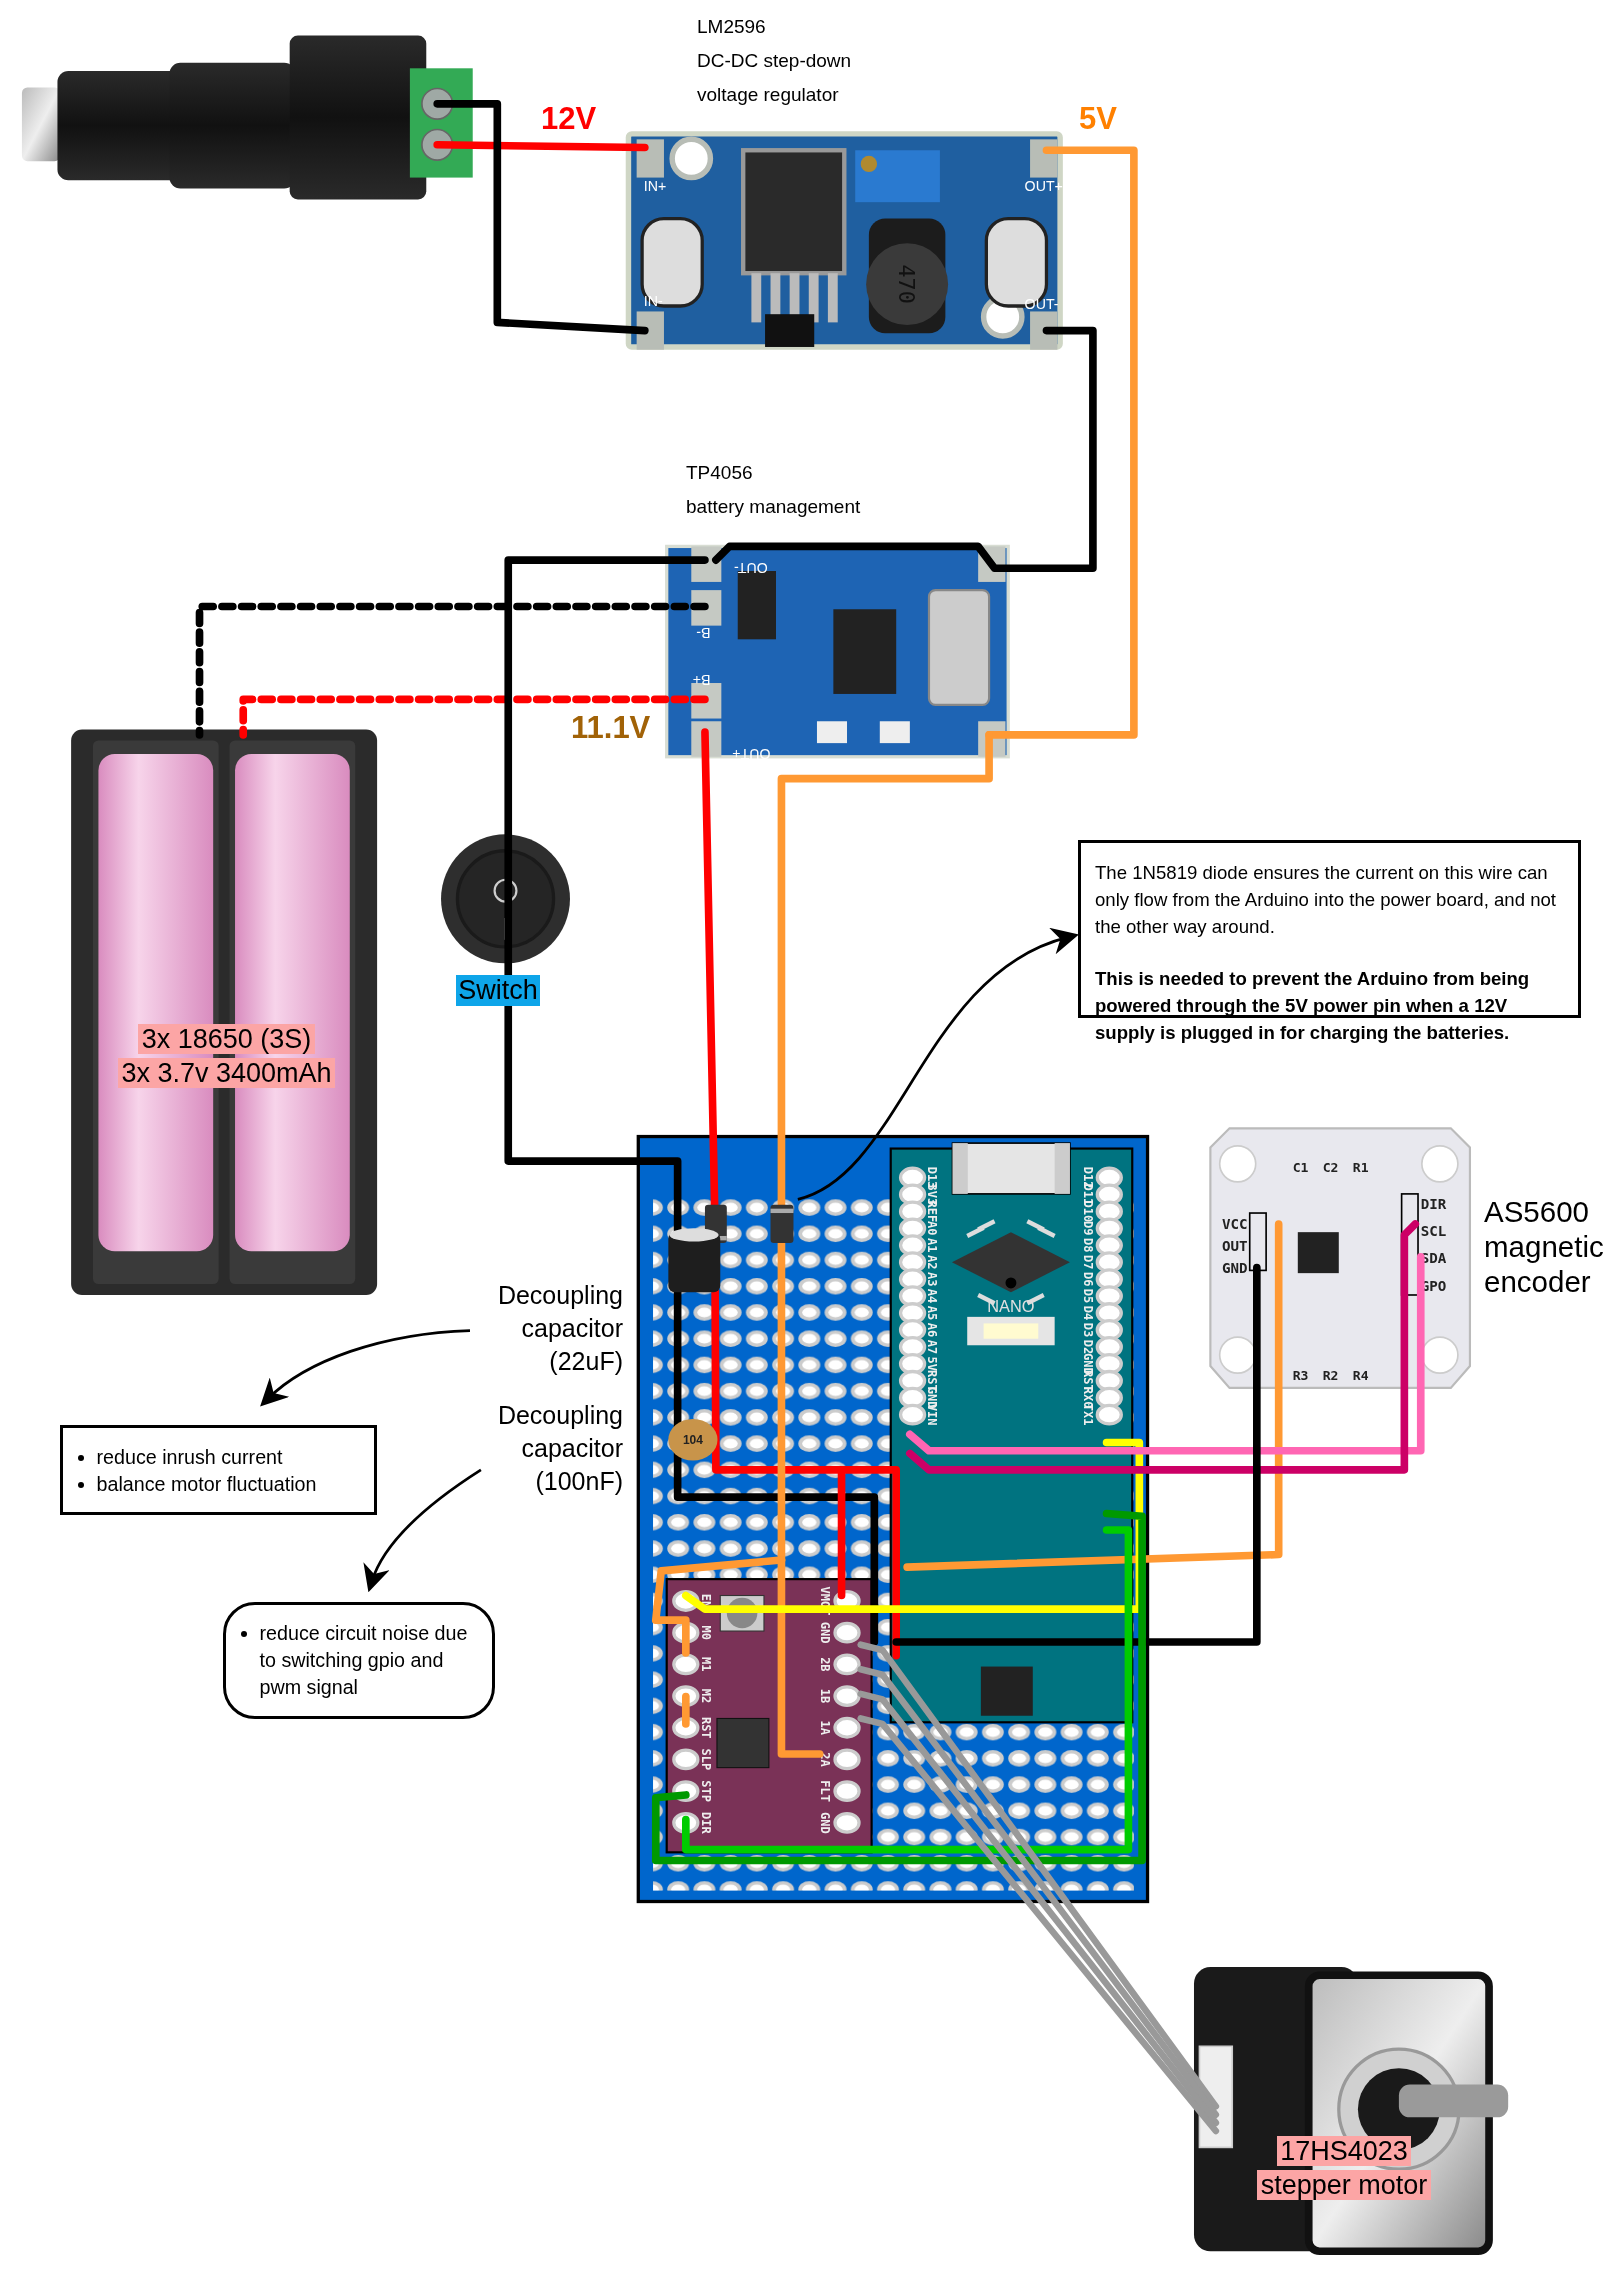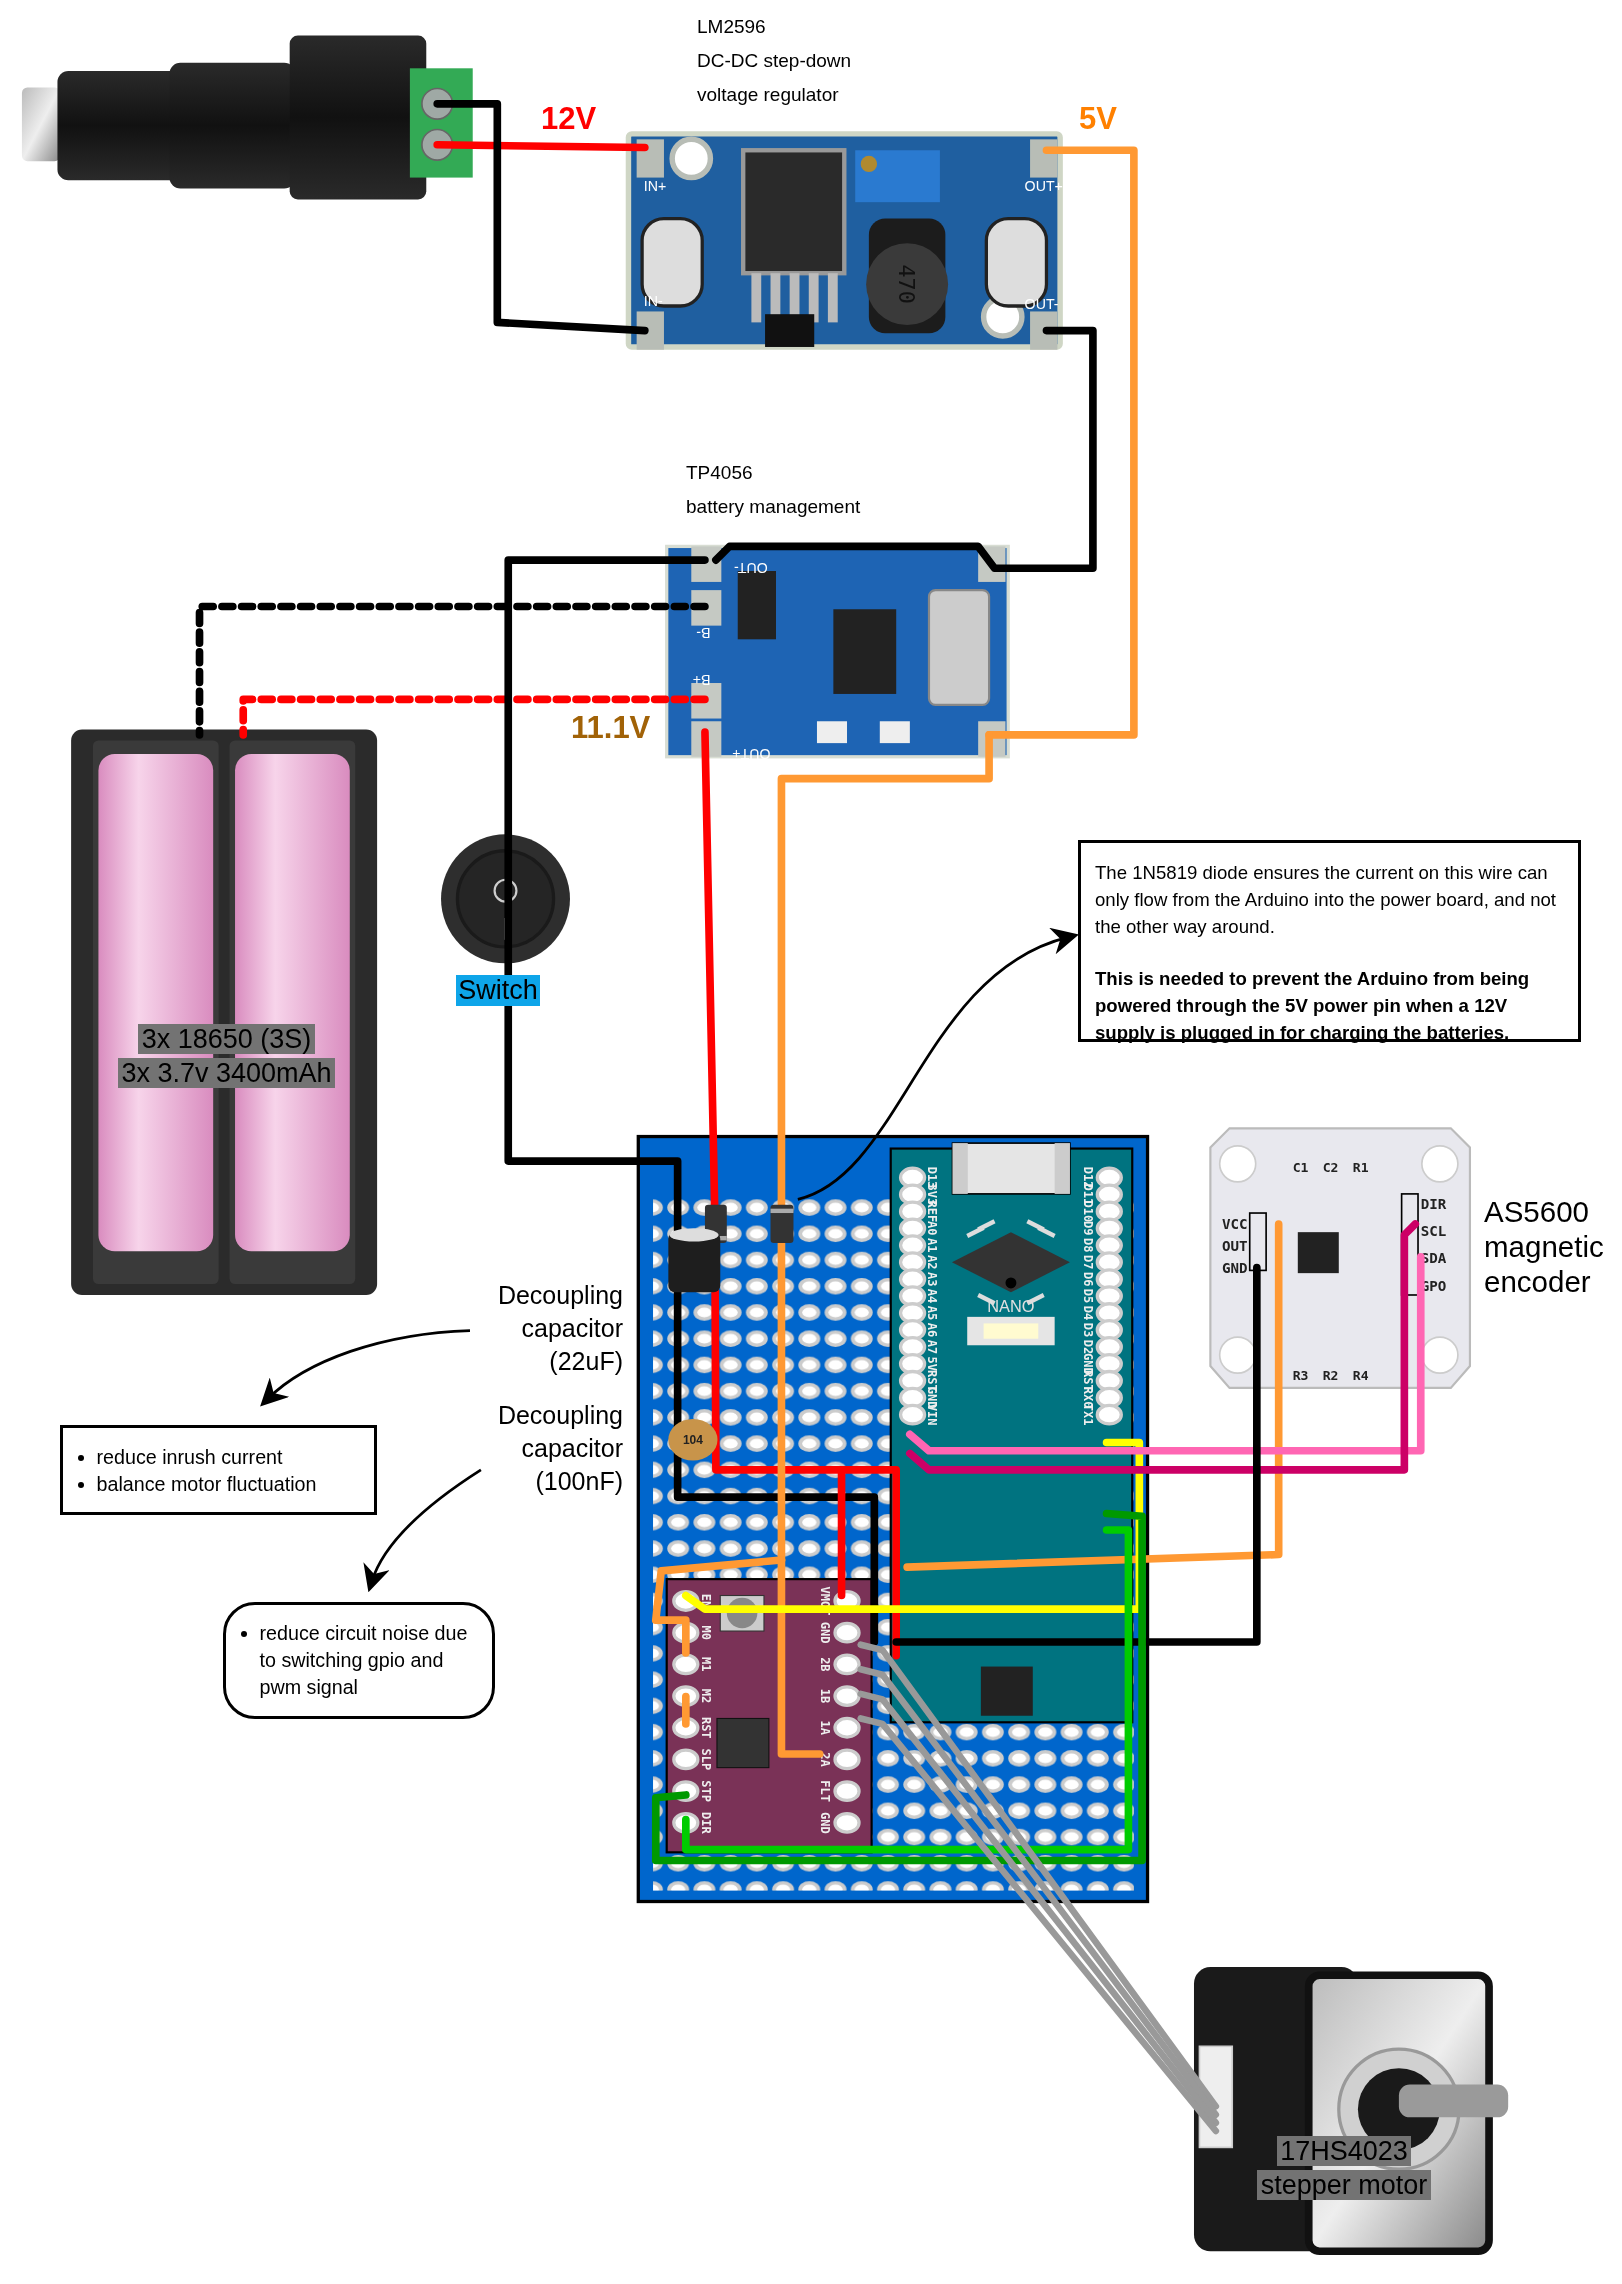--- a/index.html
+++ b/index.html
@@ -4,21 +4,21 @@
 <style>
   html, body { margin:0; padding:0; background:#ffffff; }
   body { width:1623px; height:2284px; position:relative; overflow:hidden; font-family:"Liberation Sans", sans-serif; }
   #canvas { position:absolute; left:0; top:0; }
   .lbl { position:absolute; color:#000; font-family:"Liberation Sans", sans-serif; white-space:nowrap; }
   .title { font-size:19px; line-height:34px; }
   .volt { font-size:31px; font-weight:bold; }
   .note { position:absolute; border:3.3px solid #000; background:#fff; font-size:19.7px; line-height:27px; box-sizing:border-box; }
   .note ul { margin:0; padding-left:28px; }
   .note li { margin:0; }
-  .boxed { background:#737373; padding:0 3.3px; }
+  .boxed { background:#fca5a5; padding:0 3.3px; }
 </style>
 </head>
 <body>
 
 <svg id="canvas" width="1623" height="2284" viewBox="0 0 2970 4180" xmlns="http://www.w3.org/2000/svg">
   <defs>
     <marker id="arrowhead" markerWidth="10" markerHeight="10" refX="6" refY="5" orient="auto" markerUnits="strokeWidth">
       <path d="M0,0 L10,5 L0,10 L3,5 z" fill="#000"></path>
     </marker>
     <linearGradient id="jackGrad" x1="0" y1="0" x2="0" y2="1">
@@ -363,21 +363,21 @@
   <div>battery management</div>
 </div>
 
 <div class="lbl" style="left:98px; top:1022px; width:257px; text-align:center; font-size:27px; line-height:34px;">
   <div><span class="boxed">3x 18650 (3S)</span></div>
   <div><span class="boxed">3x 3.7v 3400mAh</span></div>
 </div>
 
 <div class="lbl" style="left:456px; top:975px; font-size:27px; background:#0ea5e9; padding:0 2.2px;">Switch</div>
 
-<div class="note" style="left:1078px; top:840px; width:503px; height:202px; padding:16.4px 12px 0 14px; font-size:18.6px; line-height:27px;">
+<div class="note" style="left:1078px; top:840px; width:503px; height:178px; padding:16.4px 12px 0 14px; font-size:18.6px; line-height:27px;">
   <div style="white-space:normal;">The 1N5819 diode ensures the current on this wire can only flow from the Arduino into the power board, and not the other way around.</div>
   <div style="height:25px"></div>
   <div style="white-space:normal;font-weight:bold;">This is needed to prevent the Arduino from being powered through the 5V power pin when a 12V supply is plugged in for charging the batteries.</div>
 </div>
 
 <div class="lbl" style="left:475px; top:1279px; width:148px; text-align:right; font-size:25px; line-height:33px;">
   <div>Decoupling</div>
   <div>capacitor</div>
   <div>(22uF)</div>
 </div>

